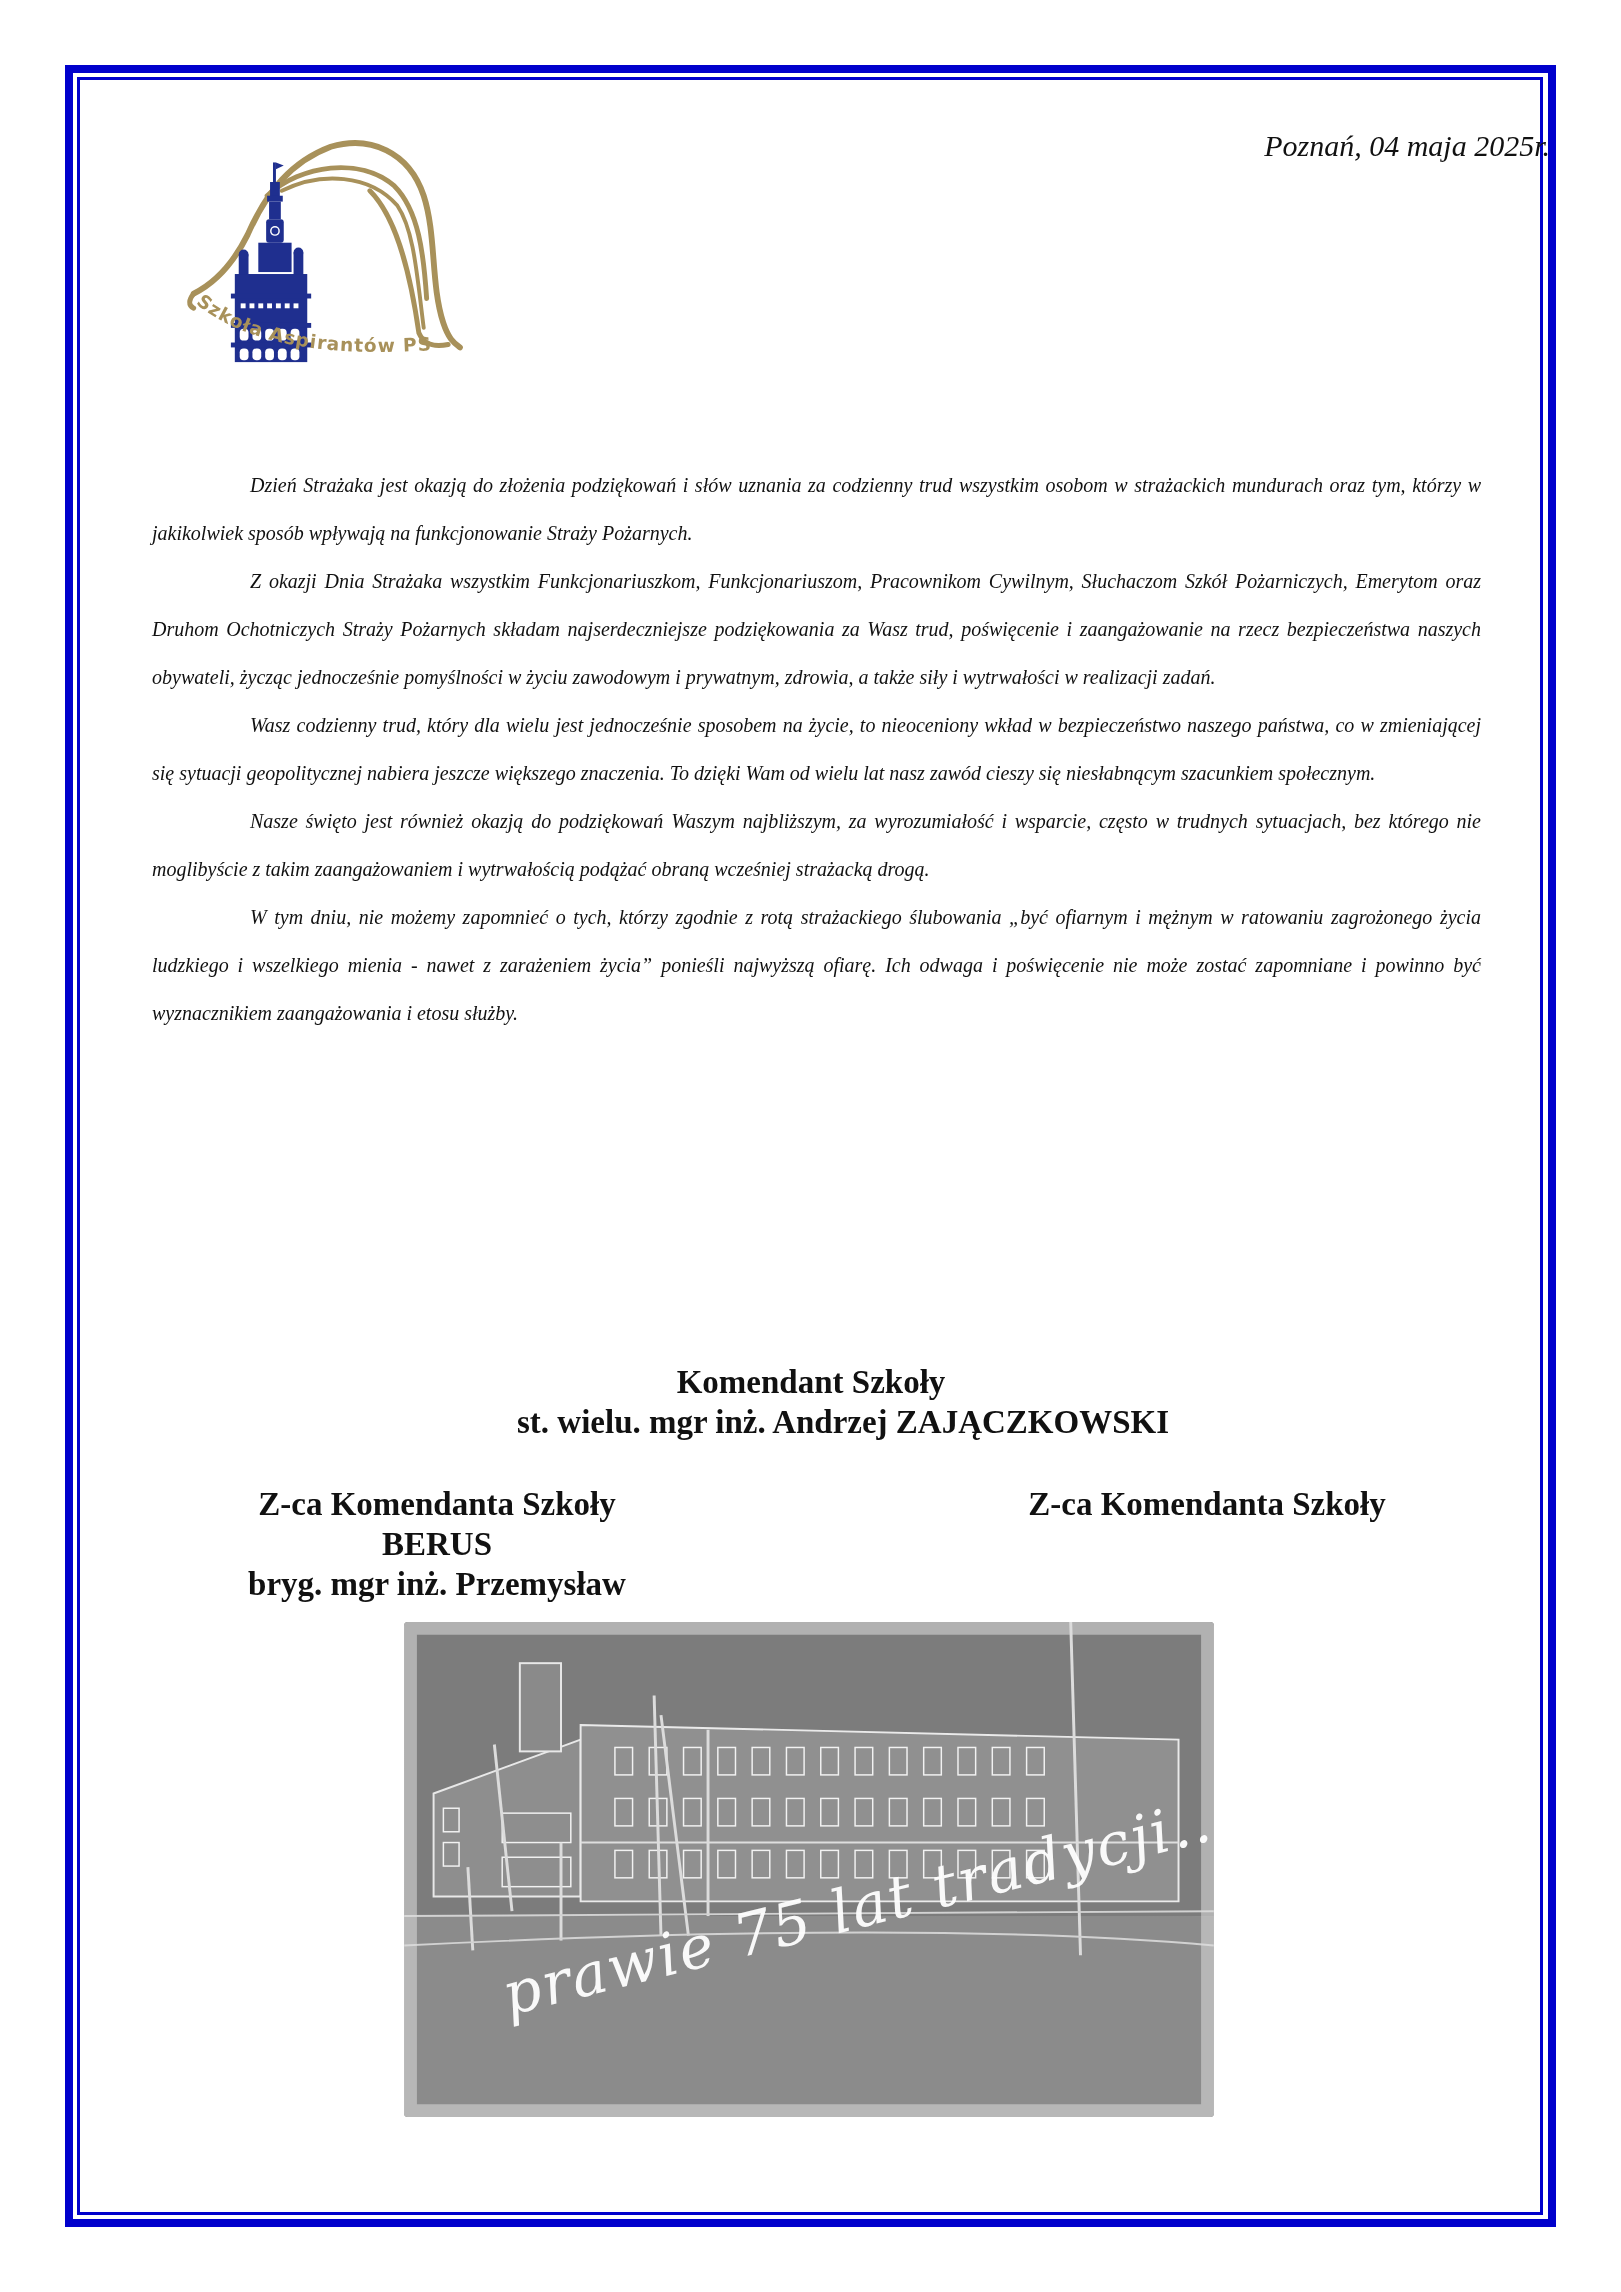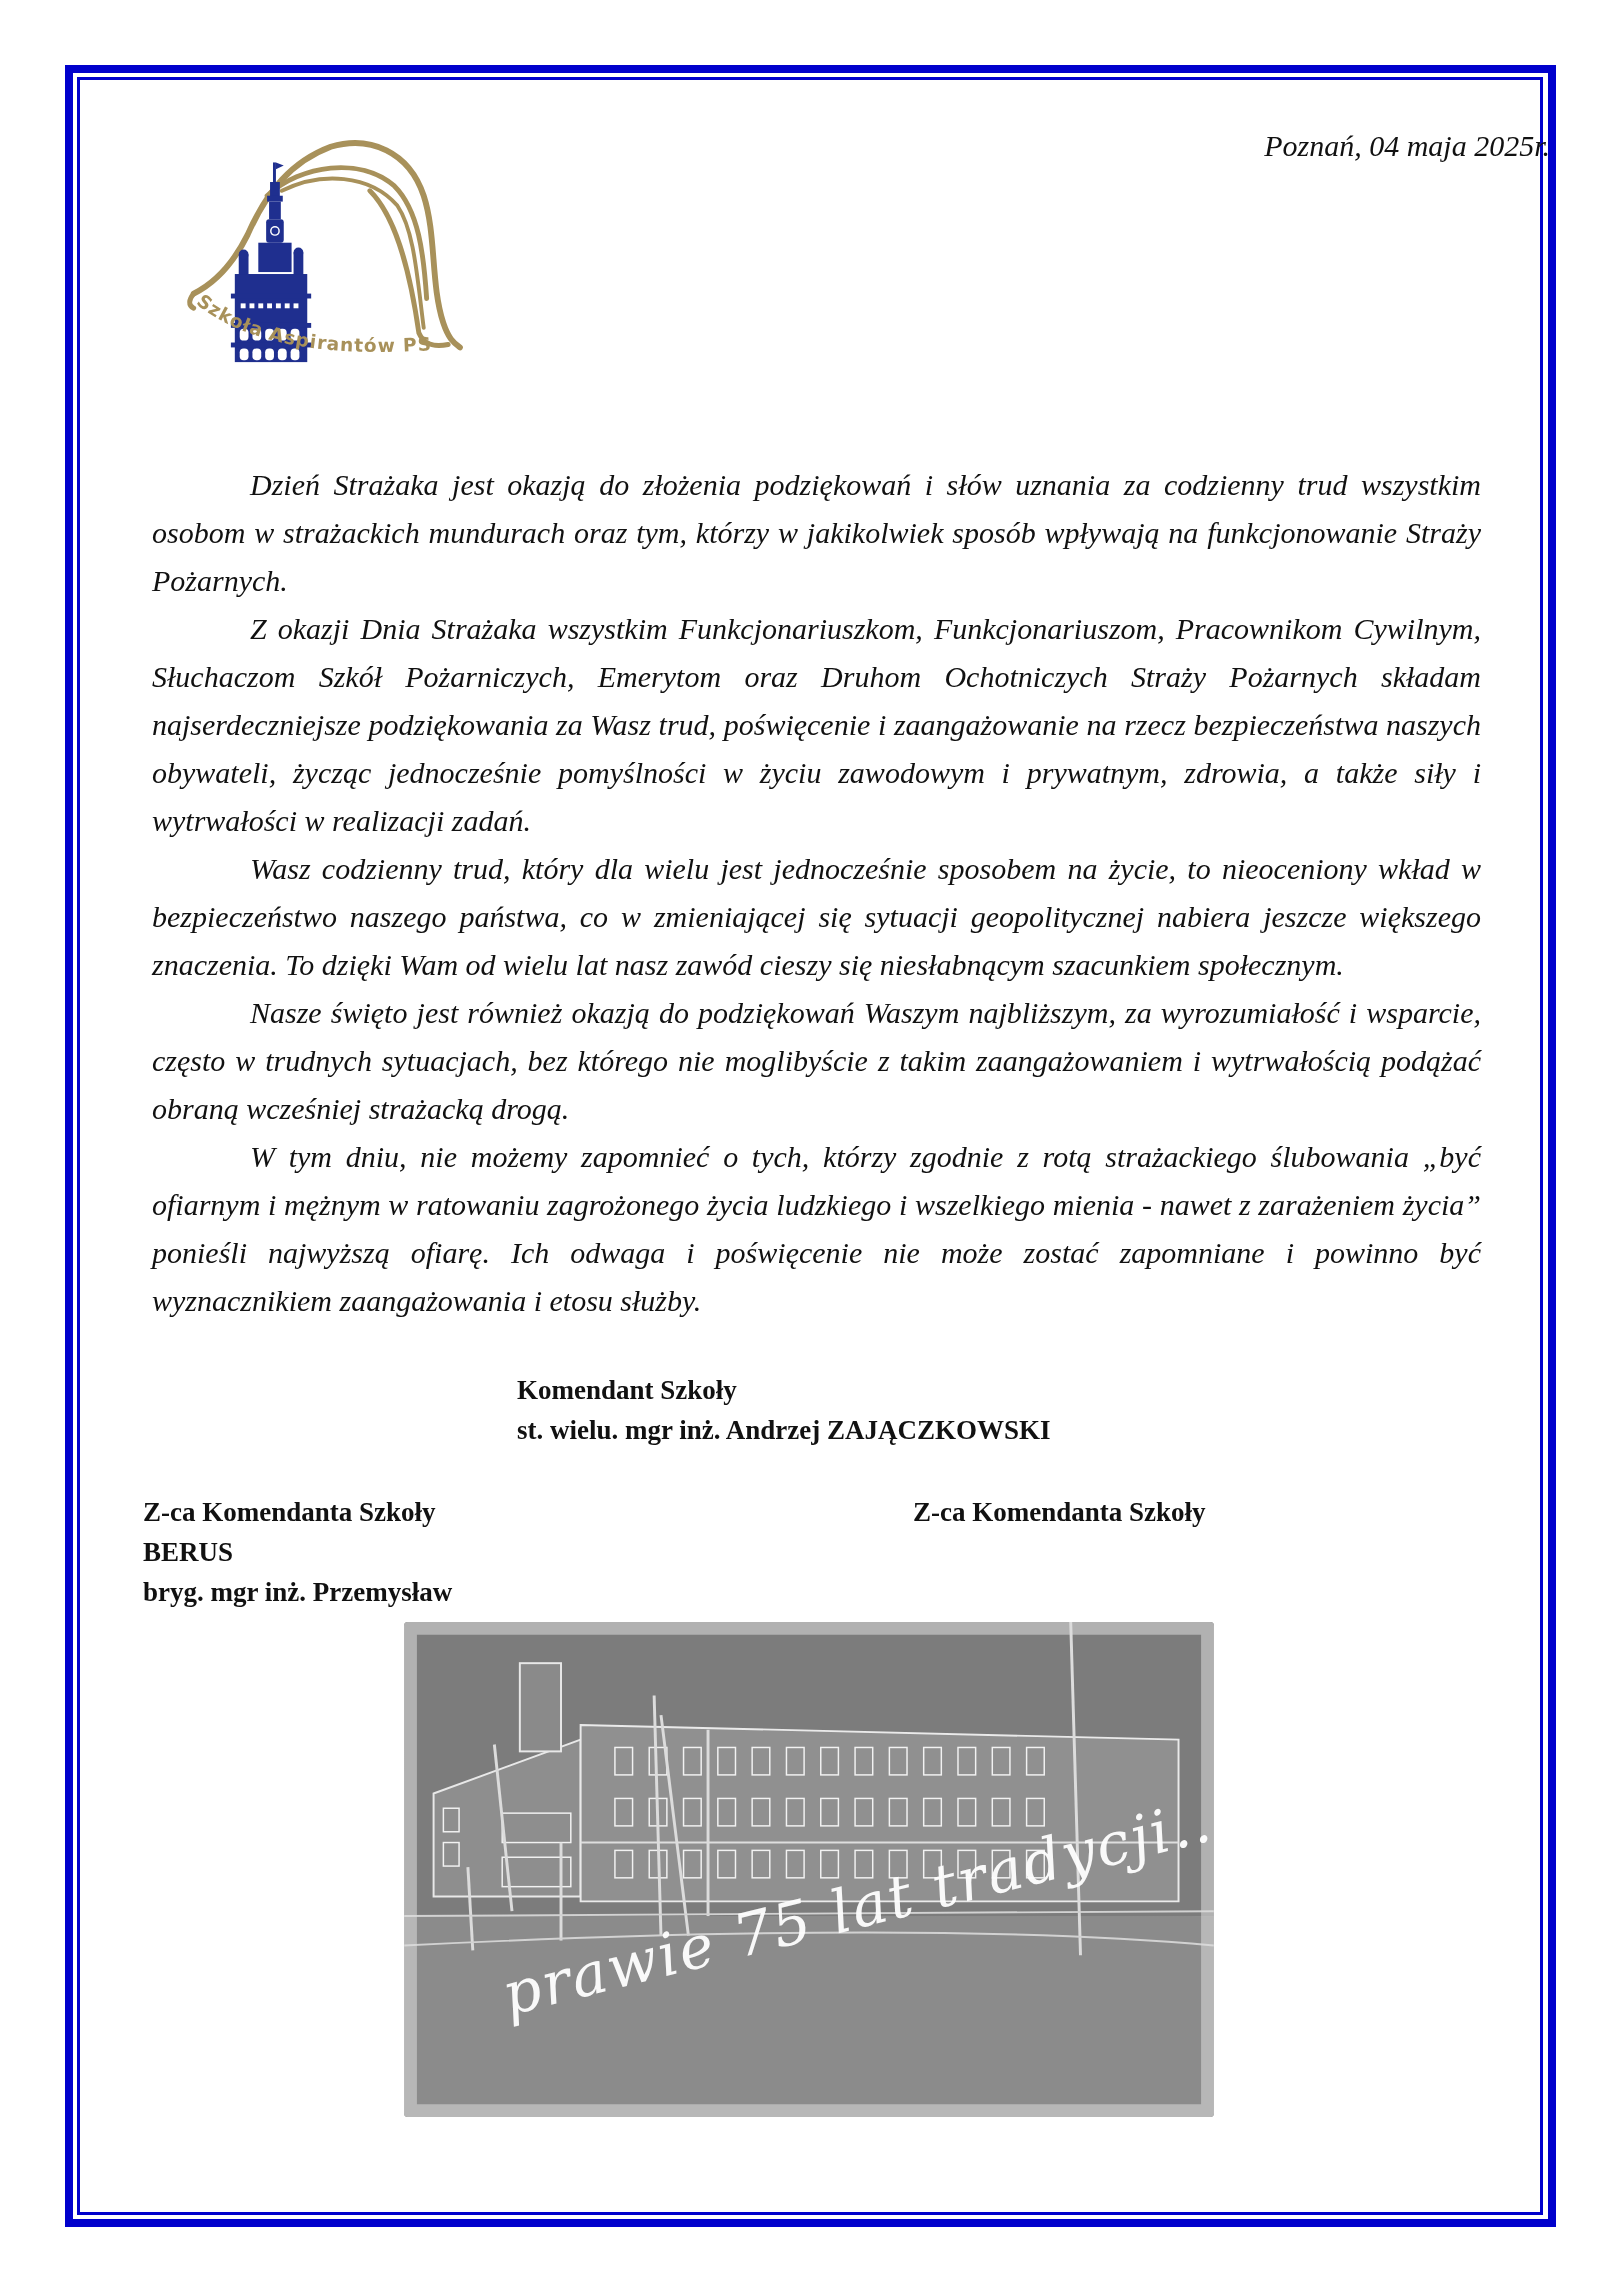--- a/index.html
+++ b/index.html
@@ -4,25 +4,25 @@
 <style>
   html, body { margin: 0; padding: 0; background: #ffffff; }
   body { width: 1621px; height: 2293px; position: relative; overflow: hidden; font-family: "Liberation Serif", "DejaVu Serif", serif; color: #111; }
   .frame-outer { position: absolute; left: 65px; top: 65px; width: 1491px; height: 2162px; box-sizing: border-box; border: 8.8px solid #0000cc; }
   .frame-inner { position: absolute; left: 77px; top: 77px; width: 1466px; height: 2138px; box-sizing: border-box; border: 3.9px solid #0000cc; }
 
   .date { position: absolute; right: 71px; top: 126px; font-style: italic; font-size: 30px; line-height: 39px; white-space: nowrap; }
 
   .logo { position: absolute; left: 174px; top: 137px; width: 289px; height: 230px; }
 
-  .body-text { position: absolute; left: 152px; top: 461px; width: 1329px; font-style: italic; font-size: 30px; line-height: 48px; text-align: justify; }
+  .body-text { position: absolute; left: 152px; top: 461px; width: 1329px; font-style: italic; font-size: 20px; line-height: 48px; text-align: justify; }
   .body-text p { margin: 0; text-indent: 98px; text-align-last: left; }
   .body-text b { font-weight: normal; }
 
-  .sig { position: absolute; font-weight: bold; font-size: 27px; line-height: 40px; white-space: nowrap; margin-top: 8px; }
+  .sig { position: absolute; text-align: center; font-weight: bold; font-size: 33px; line-height: 40px; white-space: nowrap; }
   .sig-main { left: 517px; top: 1362px; width: 588px; }
   .sig-left { left: 143px; top: 1484px; width: 588px; }
   .sig-right { left: 913px; top: 1484px; width: 588px; }
   .sig span { display: block; }
 
   .photo { position: absolute; left: 404px; top: 1622px; width: 810px; height: 495px; overflow: hidden; border-radius: 3.9px;
     background:
       linear-gradient(180deg, rgba(255,255,255,0.0) 0%, rgba(255,255,255,0.0) 100%),
       repeating-linear-gradient(90deg, rgba(255,255,255,0.04) 0 2px, rgba(0,0,0,0.04) 2px 3.9px),
       linear-gradient(180deg, #7d7d7d 0%, #8a8a8a 40%, #858585 60%, #7a7a7a 100%);

